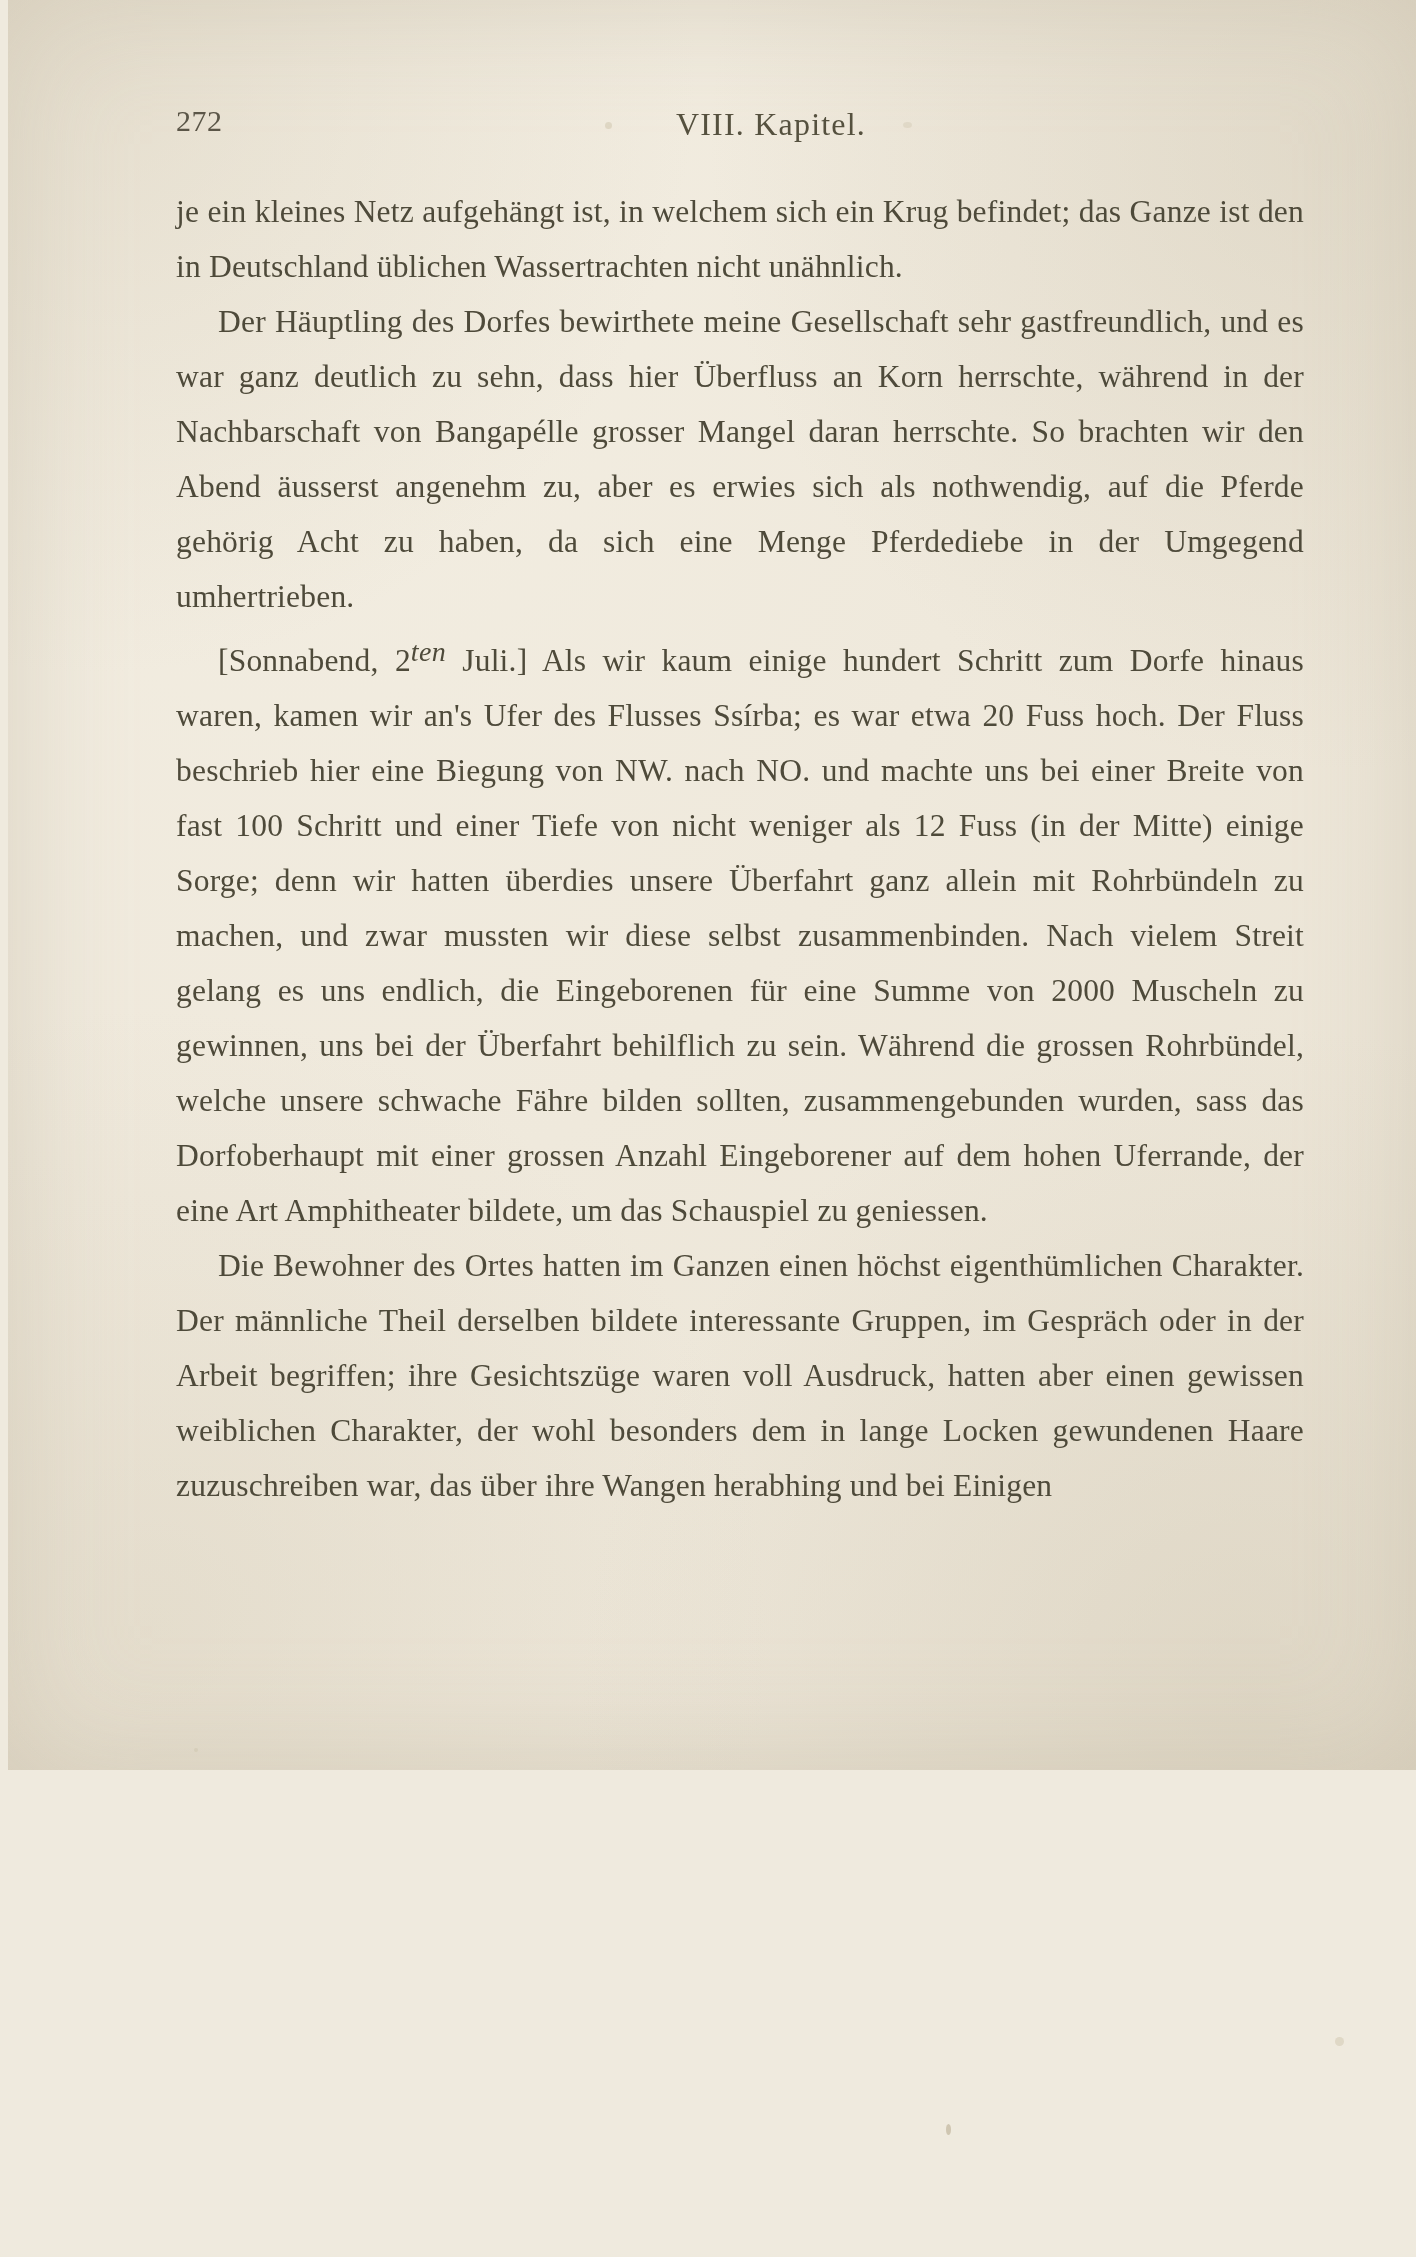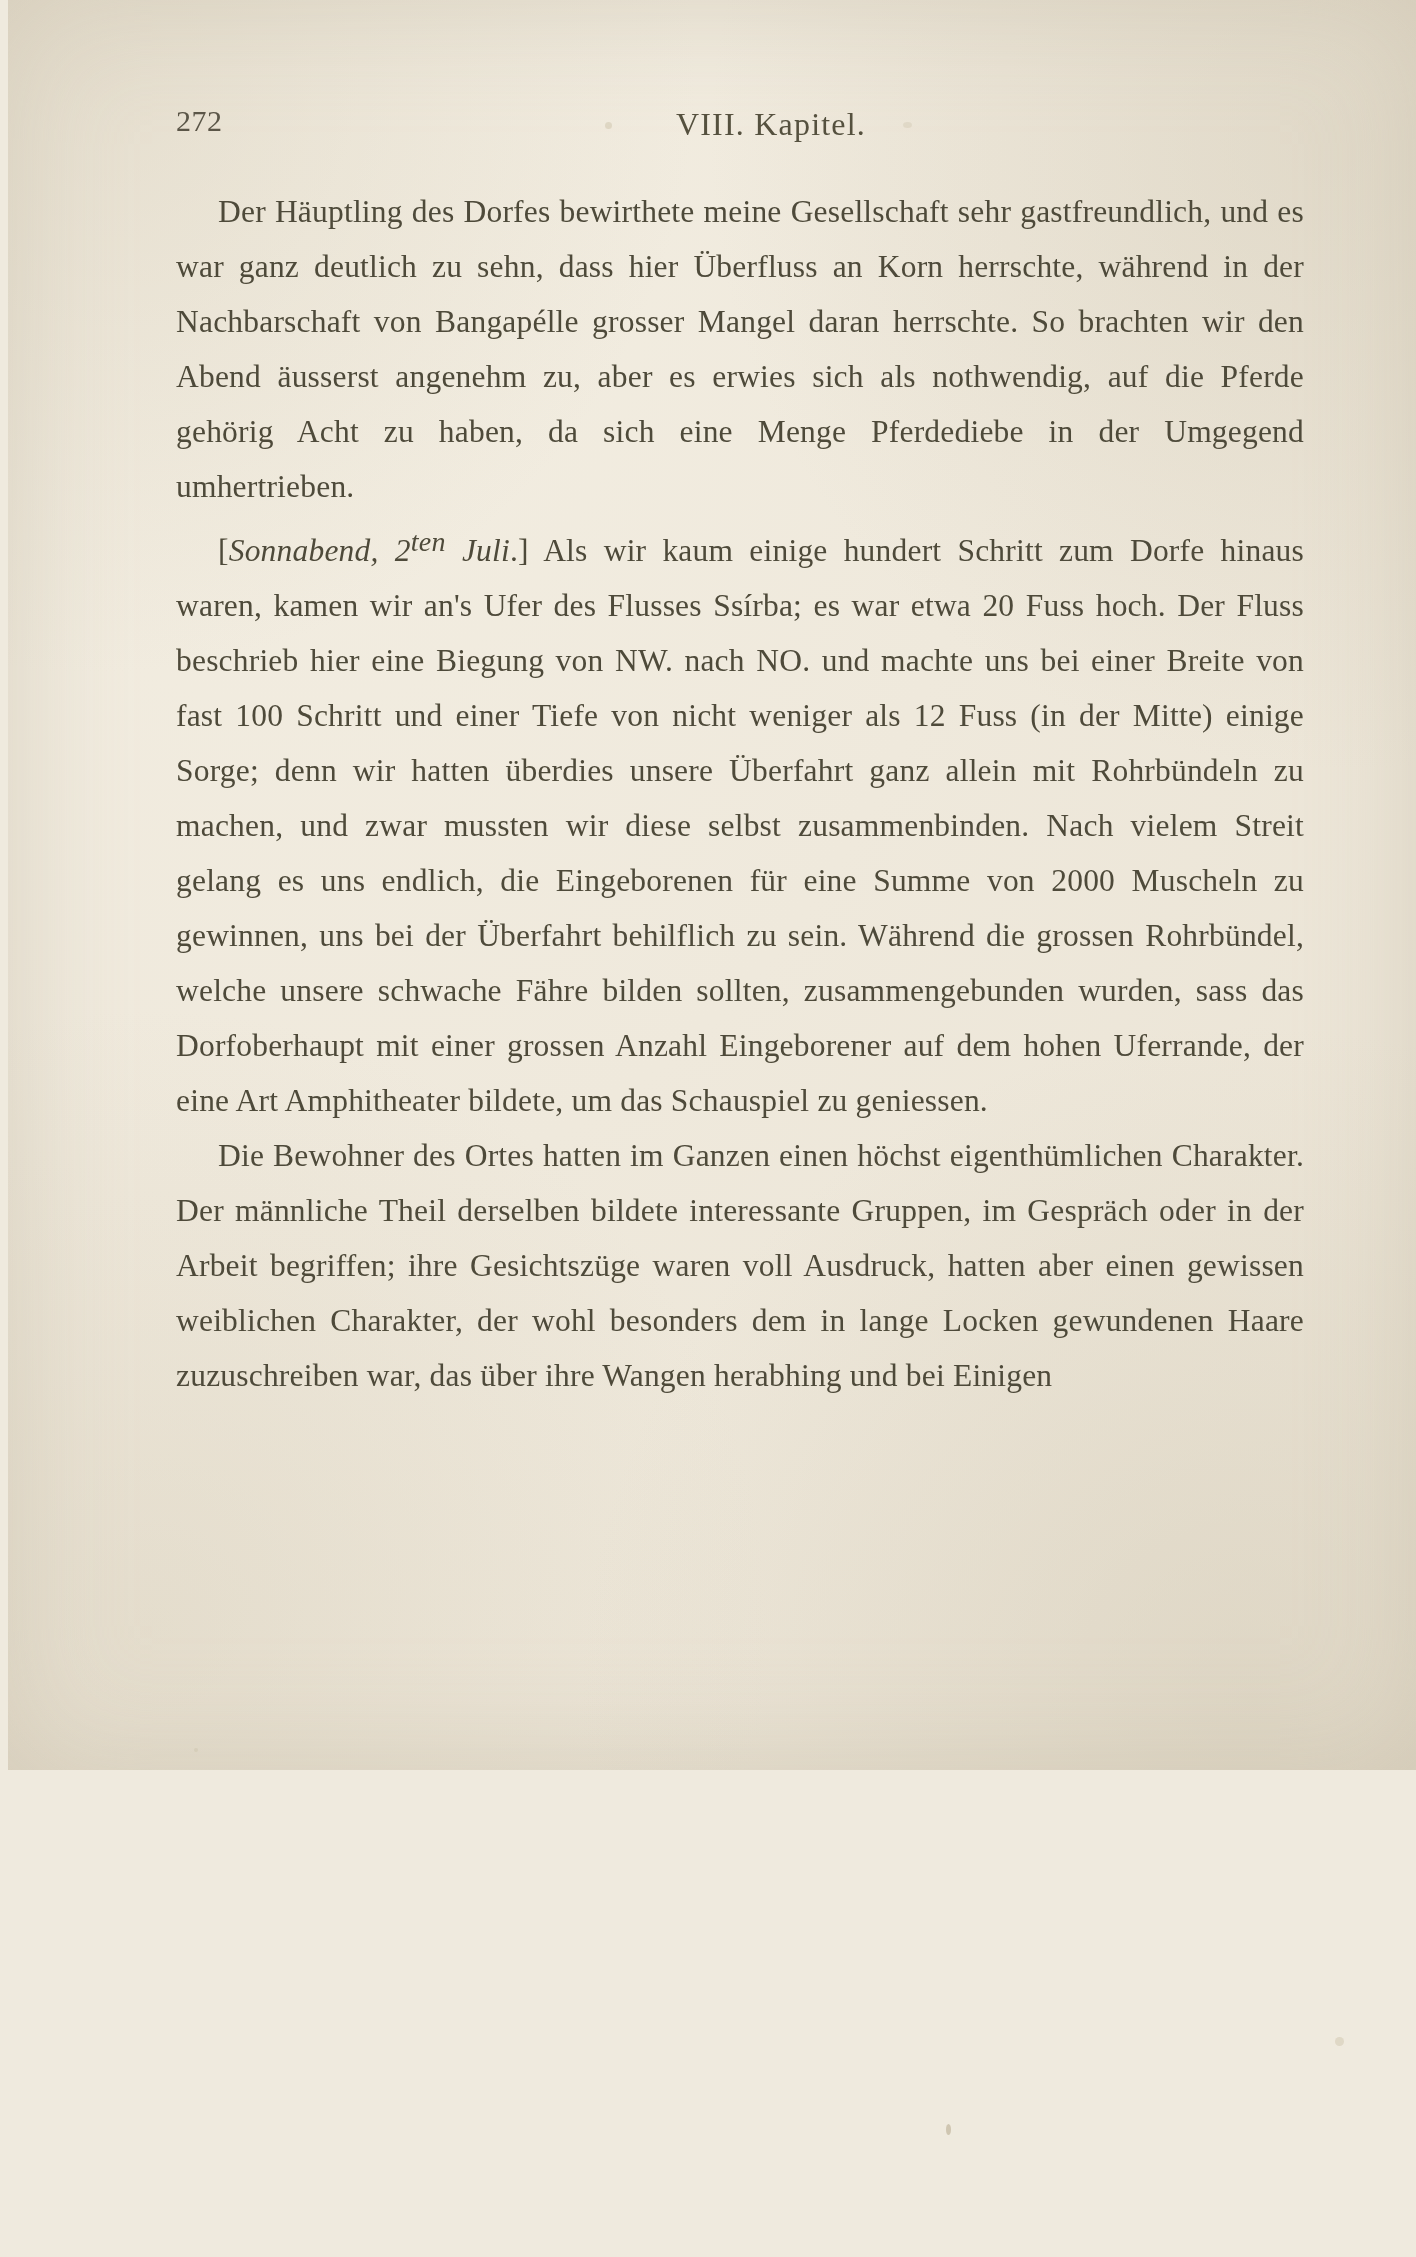--- a/index.html
+++ b/index.html
@@ -73,21 +73,20 @@
     letter-spacing: 0.2px;
     hyphens: manual;
   }
   p.indent {
     text-indent: 42px;
   }
   .bracket-open, .bracket-close {
     font-style: normal;
   }
   .date-italic {
-    font-style: italic;
   }
   .sup-ten {
     font-style: italic;
     font-size: 28px;
     vertical-align: 10px;
     letter-spacing: 0.3px;
   }
   .speck {
     position: absolute;
     border-radius: 50%;
@@ -112,20 +111,21 @@
 <div class="page">
   <div class="paper-texture"></div>
 
   <div class="content">
 
     <div class="header">
       <div class="folio">272</div>
       <div class="running-head">VIII. Kapitel.</div>
     </div>
 
+    <p class="body">je ein kleines Netz aufgehängt ist, in welchem sich ein Krug befindet; das Ganze ist den in Deutschland üblichen Wassertrachten nicht unähnlich.</p>
 
     <p class="body indent">Der Häuptling des Dorfes bewirthete meine Gesellschaft sehr gastfreundlich, und es war ganz deutlich zu sehn, dass hier Überfluss an Korn herrschte, während in der Nachbarschaft von Bangapélle grosser Mangel daran herrschte. So brachten wir den Abend äusserst angenehm zu, aber es erwies sich als nothwendig, auf die Pferde gehörig Acht zu haben, da sich eine Menge Pferdediebe in der Umgegend umhertrieben.</p>
 
     <p class="body indent"><span class="bracket-open">[</span><span class="date-italic">Sonnabend,</span> <span class="date-italic">2</span><span class="sup-ten">ten</span> <span class="date-italic">Juli</span><span class="bracket-close">.]</span> <span>Als wir kaum einige hundert Schritt zum Dorfe hinaus waren, kamen wir an's Ufer des Flusses Ssírba; es war etwa 20 Fuss hoch. Der Fluss beschrieb hier eine Biegung von NW. nach NO. und machte uns bei einer Breite von fast 100 Schritt und einer Tiefe von nicht weniger als 12 Fuss (in der Mitte) einige Sorge; denn wir hatten überdies unsere Überfahrt ganz allein mit Rohrbündeln zu machen, und zwar mussten wir diese selbst zusammenbinden. Nach vielem Streit gelang es uns endlich, die Eingeborenen für eine Summe von 2000 Muscheln zu gewinnen, uns bei der Überfahrt behilflich zu sein. Während die grossen Rohrbündel, welche unsere schwache Fähre bilden sollten, zusammengebunden wurden, sass das Dorfoberhaupt mit einer grossen Anzahl Eingeborener auf dem hohen Uferrande, der eine Art Amphitheater bildete, um das Schauspiel zu geniessen.</span></p>
 
     <p class="body indent">Die Bewohner des Ortes hatten im Ganzen einen höchst eigenthümlichen Charakter. Der männliche Theil derselben bildete interessante Gruppen, im Gespräch oder in der Arbeit begriffen; ihre Gesichtszüge waren voll Ausdruck, hatten aber einen gewissen weiblichen Charakter, der wohl besonders dem in lange Locken gewundenen Haare zuzuschreiben war, das über ihre Wangen herabhing und bei Einigen</p>
 
   </div>
 
   <div class="speck s1"></div>

